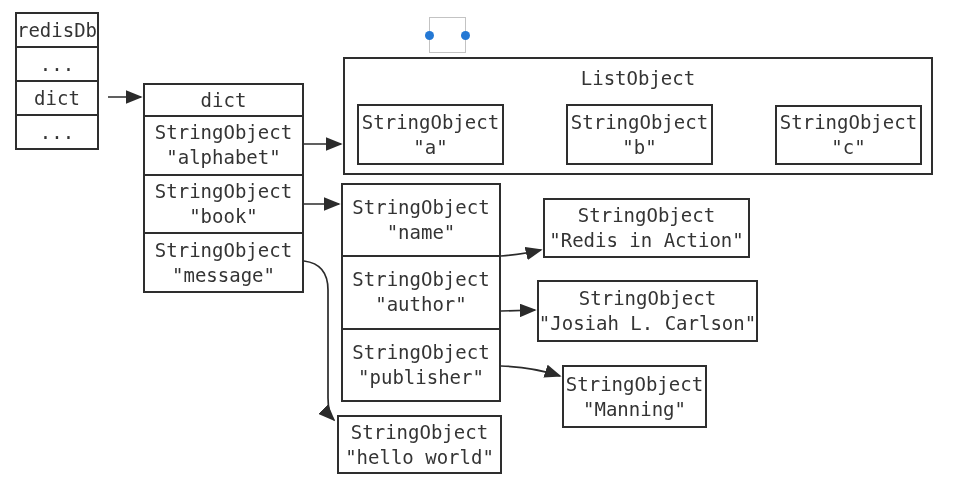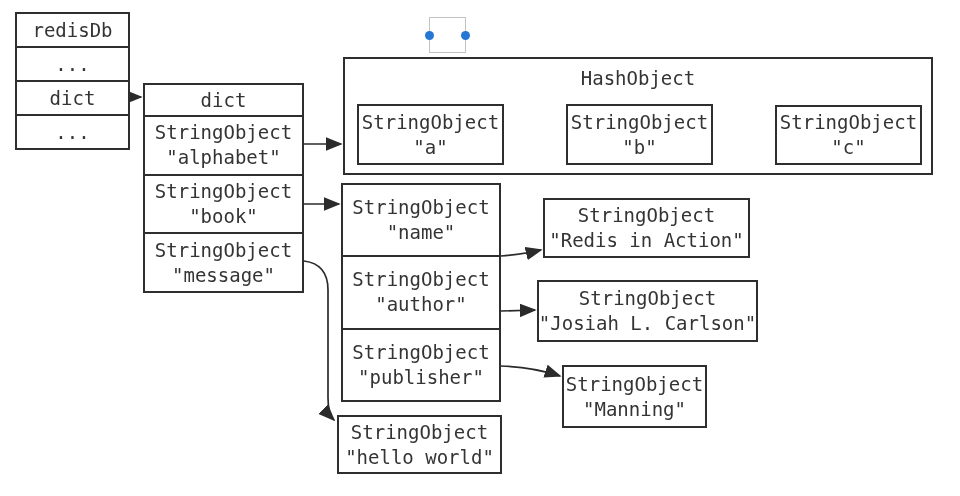--- a/index.html
+++ b/index.html
@@ -73,21 +73,21 @@
     <path d="M501,311 L535,310" stroke="#2b2b2b" stroke-width="1.7" fill="none" marker-end="url(#arrow)"></path>
     <path d="M501,366 Q533,367 560,376" stroke="#2b2b2b" stroke-width="1.7" fill="none" marker-end="url(#arrow)"></path>
     <path d="M304,261 C320,263 328,272 328,290 L328,398 C328,410 330,416 334,420" stroke="#2b2b2b" stroke-width="1.7" fill="none" marker-end="url(#arrow)"></path>
   </svg>
 
   <div class="sel-rect" style="left:429px; top:17px; width:37px; height:36px;">
     <div class="sel-dot" style="left:-5px; top:13px;"></div>
     <div class="sel-dot" style="right:-5px; top:13px;"></div>
   </div>
 
-  <div class="box table" style="left:15px; top:12px; width:115px; height:138px;">
+  <div class="box table" style="left:15px; top:12px; width:84px; height:138px;">
     <div class="cell">redisDb</div>
     <div class="cell">...</div>
     <div class="cell">dict</div>
     <div class="cell">...</div>
   </div>
 
   <div class="box table" style="left:143px; top:83px; width:161px; height:210px;">
     <div class="cell hdr" style="height:30px;">dict</div>
     <div class="cell">
       <span>StringObject</span>
@@ -97,21 +97,21 @@
       <span>StringObject</span>
       <span>"book"</span>
     </div>
     <div class="cell">
       <span>StringObject</span>
       <span>"message"</span>
     </div>
   </div>
 
   <div class="box" style="left:343px; top:57px; width:590px; height:118px;">
-    <div class="list-label">HashObject</div>
+    <div class="list-label">ListObject</div>
     <div class="box vbox" style="left:12px; top:45px; width:147px; height:61px;">
       <span>StringObject</span>
       <span>"a"</span>
     </div>
     <div class="box vbox" style="left:221px; top:45px; width:147px; height:61px;">
       <span>StringObject</span>
       <span>"b"</span>
     </div>
     <div class="box vbox" style="left:430px; top:46px; width:147px; height:60px;">
       <span>StringObject</span>

